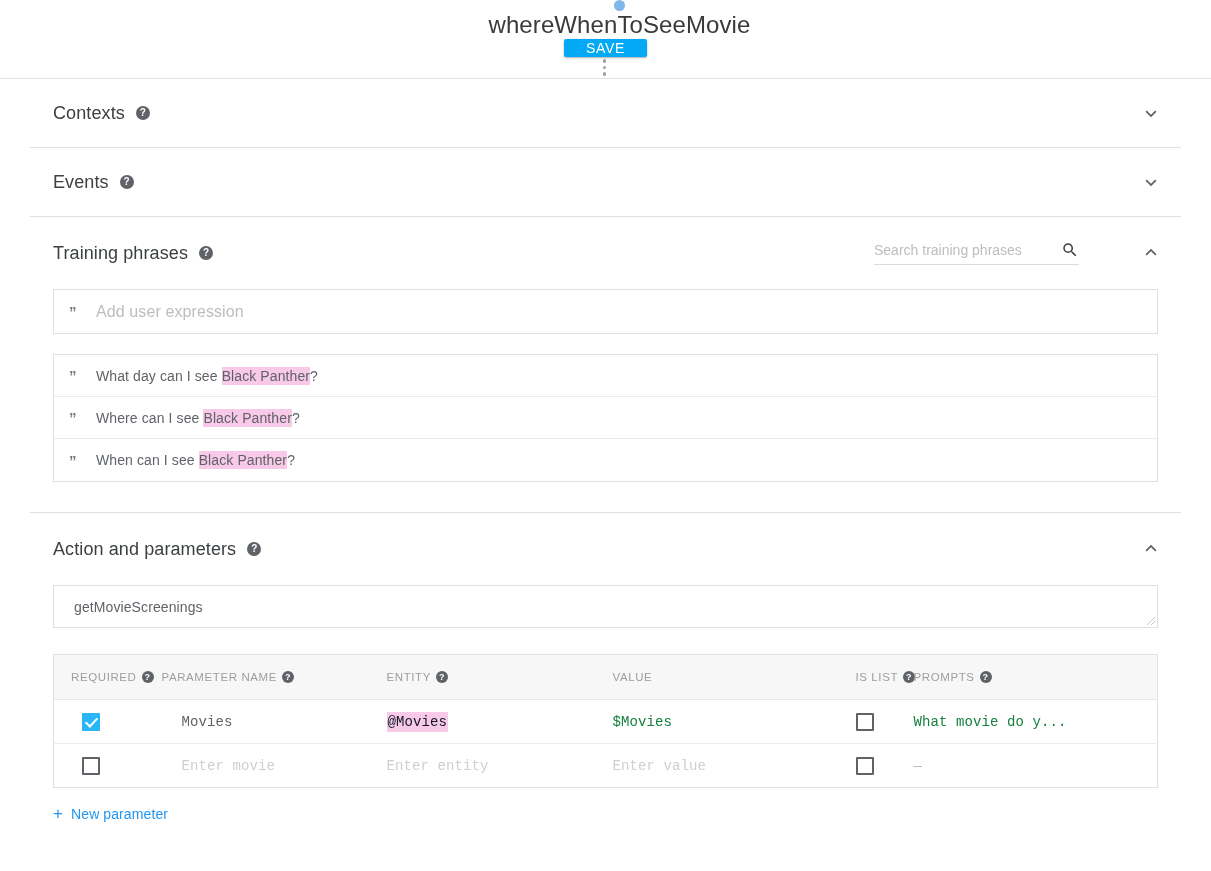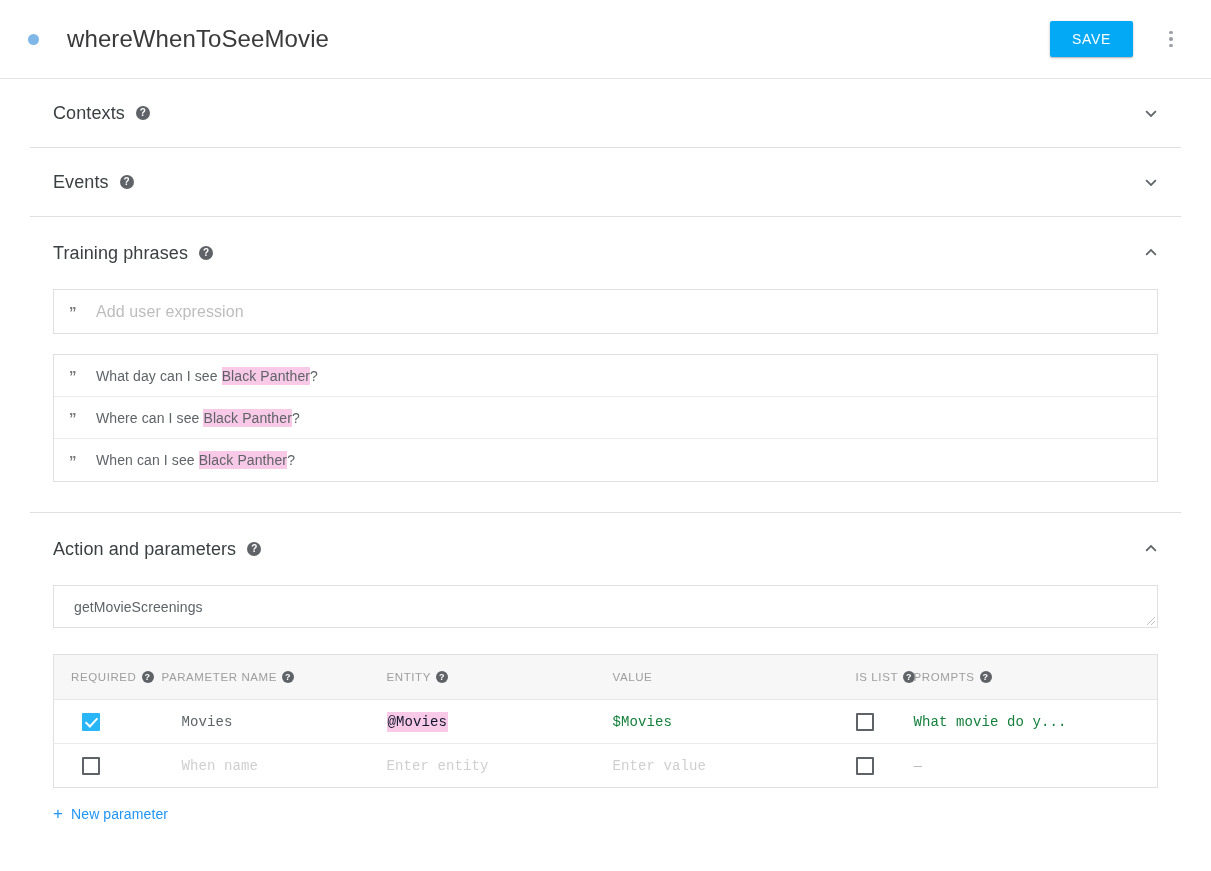--- a/index.html
+++ b/index.html
@@ -19,20 +19,21 @@
   }
 
   
   .header {
     position: relative;
     height: 79px;
     display: flex;
     align-items: center;
     border-bottom: 1px solid #e4e4e6;
     background: #fff;
+    flex-direction: column;
   }
   .intent-dot {
     width: 11px;
     height: 11px;
     border-radius: 50%;
     background: #7fb7e8;
     margin-left: 28px;
     flex: 0 0 auto;
   }
   .intent-title {
@@ -385,20 +386,28 @@
     </div>
   </div>
 </div>
 
 <div class="section">
   <div class="section-inner">
     <div class="section-head tall">
       <div class="section-title">Training phrases</div>
       <div class="help-icon">?</div>
       <div class="head-spacer"></div>
+      <div class="search-wrap">
+        <input class="search-input" type="text" placeholder="Search training phrases" style="">
+        <span class="search-icon">
+          <svg width="18" height="18" viewBox="0 0 24 24">
+            <path d="M15.5 14h-.79l-.28-.27A6.47 6.47 0 0 0 16 9.5 6.5 6.5 0 1 0 9.5 16c1.61 0 3.09-.59 4.23-1.57l.27.28v.79l5 4.99L20.49 19zm-6 0C7.01 14 5 11.99 5 9.5S7.01 5 9.5 5 14 7.01 14 9.5 11.99 14 9.5 14z" fill="#3c4043"></path>
+          </svg>
+        </span>
+      </div>
       <div class="chevron">
         <svg width="22" height="22" viewBox="0 0 24 24">
             <path d="M12 10.2 7.4 14.8 6 13.4l6-6 6 6-1.4 1.4z" fill="#5f6368"></path>
           </svg>
       </div>
     </div>
 
     <div class="tp-body">
       <div class="tp-add">
         <span class="quote-icon">”</span>
@@ -505,21 +514,21 @@
               <div style="padding-left:8px"><span class="link">What movie do y...</span></div>
             </td>
           </tr>
           <tr>
             <td>
               <div class="cell-pad" style="padding-left:28px">
                 <span class="cb"></span>
               </div>
             </td>
             <td>
-              <div class="cell-pad-name"><span class="muted-ph">When name</span></div>
+              <div class="cell-pad-name"><span class="muted-ph">Enter movie</span></div>
             </td>
             <td>
               <div><span class="muted-ph">Enter entity</span></div>
             </td>
             <td>
               <div><span class="muted-ph">Enter value</span></div>
             </td>
             <td>
               <div><span class="cb"></span></div>
             </td>

